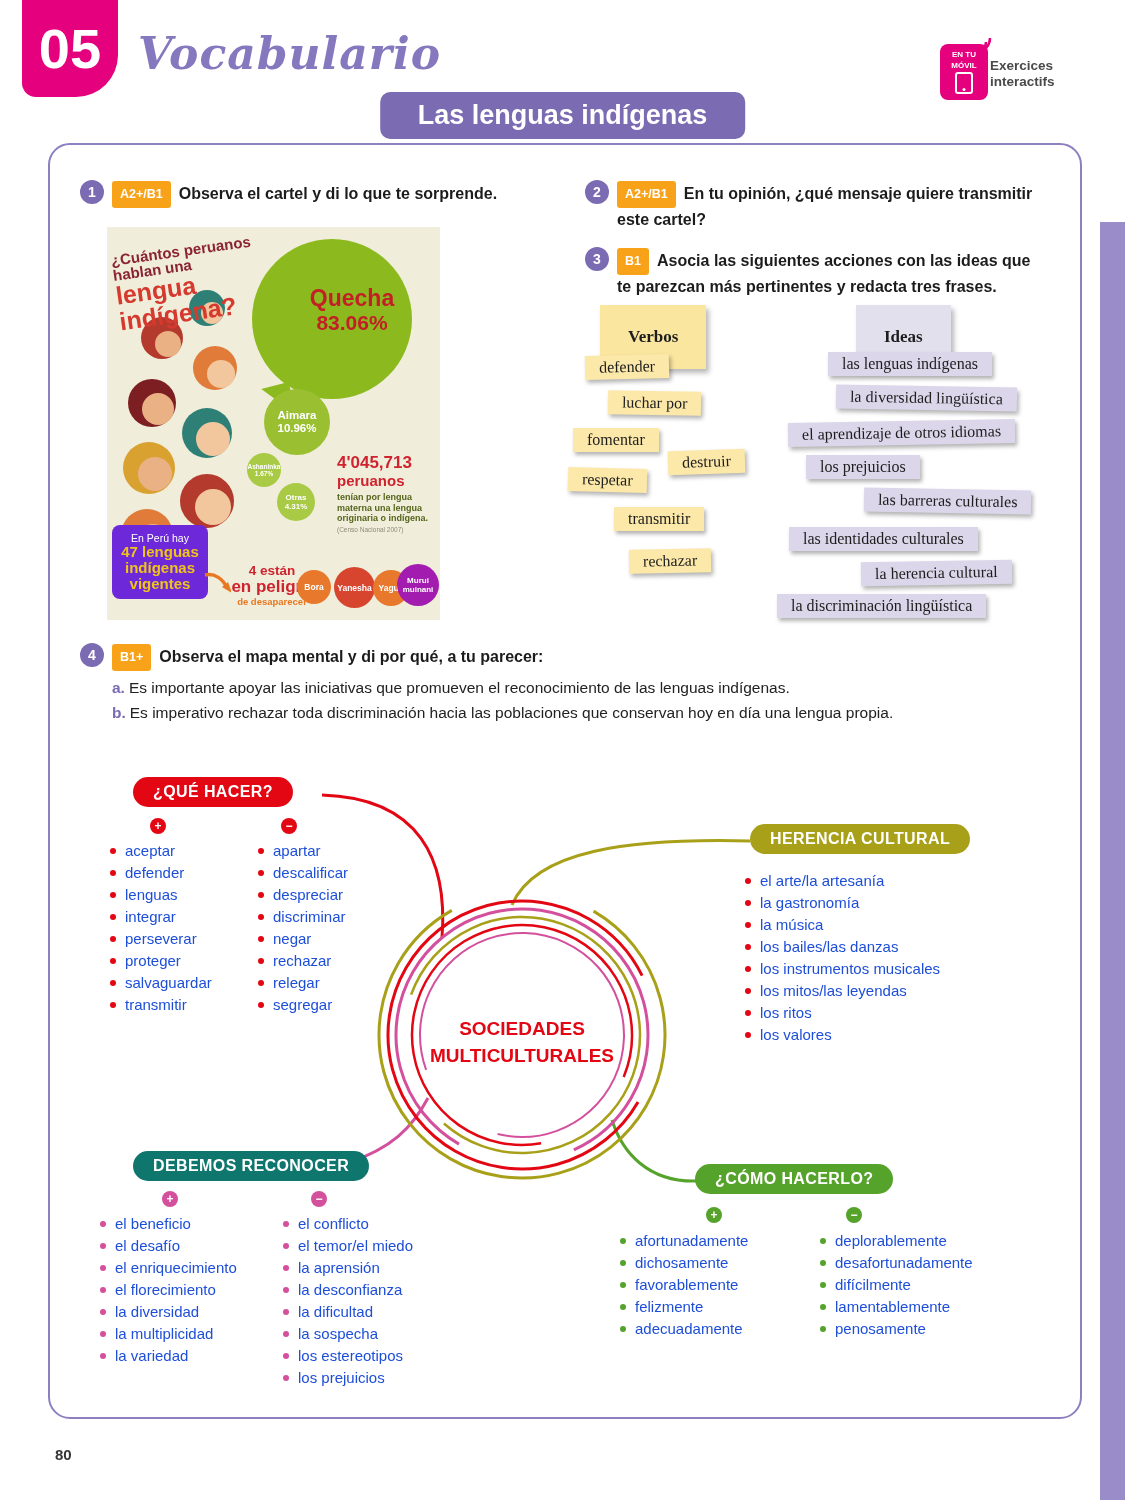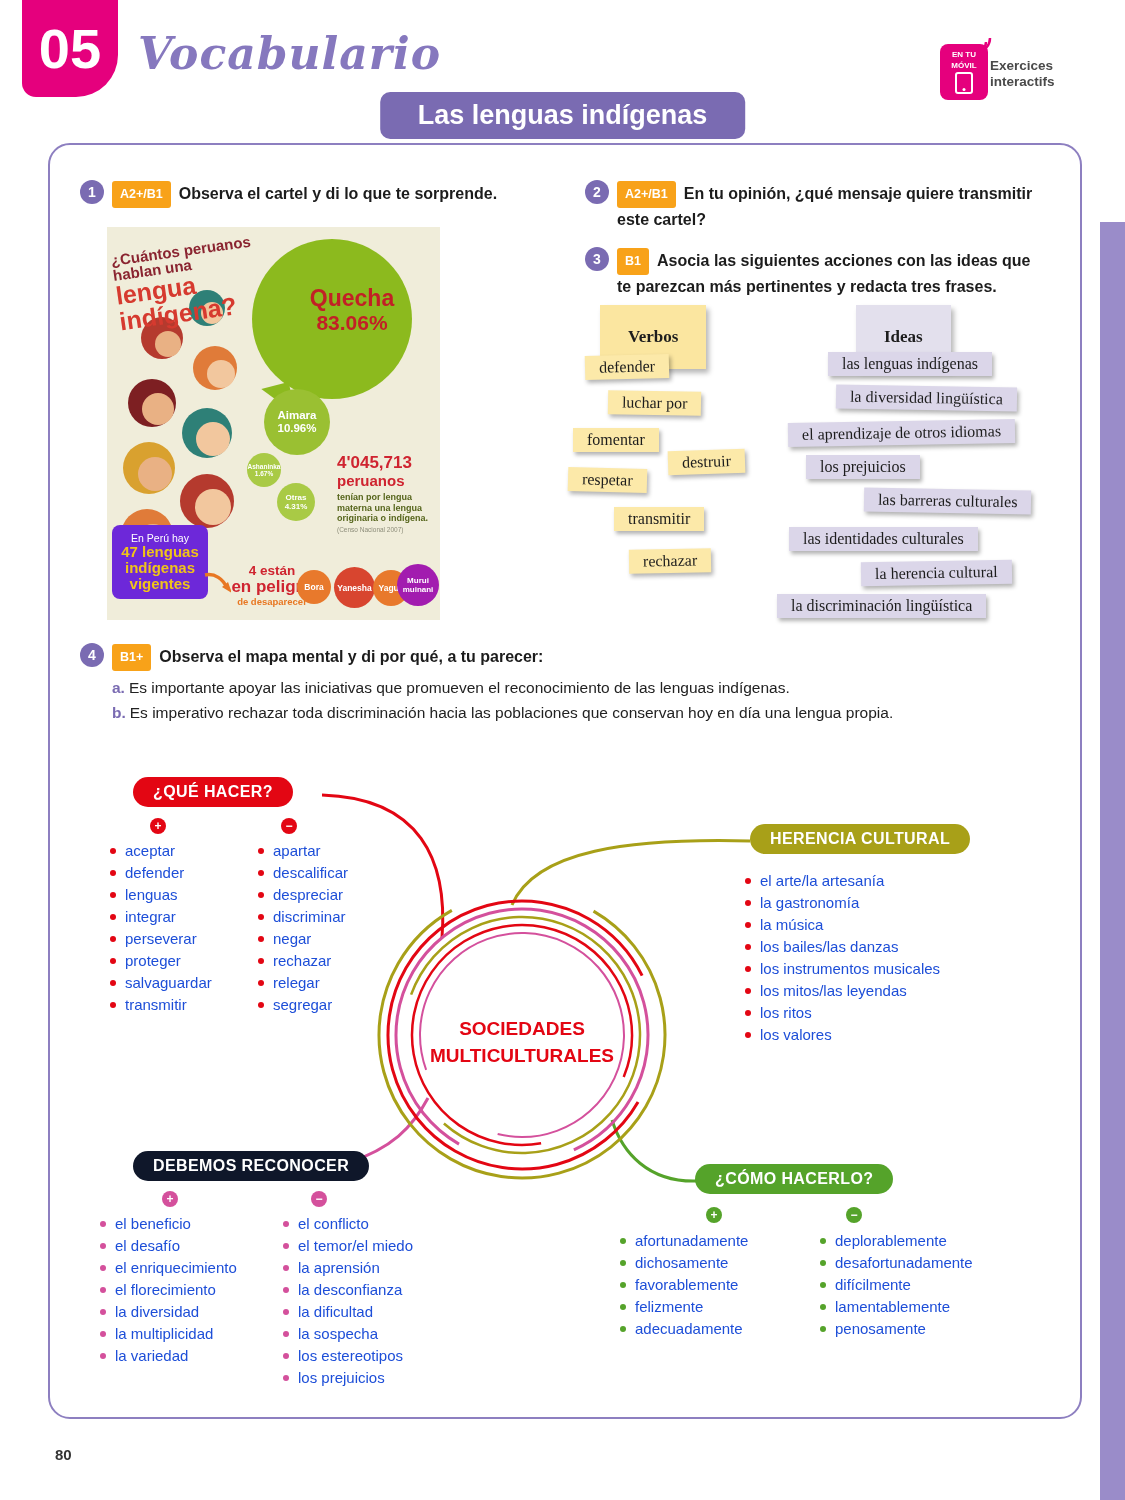--- a/index.html
+++ b/index.html
@@ -77,21 +77,21 @@
         font-size:16px;color:#1d1d1d;box-shadow:2px 3px 4px rgba(0,0,0,0.3);white-space:nowrap;}
   .note.idea{background:#dbd6e9;}
   .note.hdr{font-weight:700;font-size:17px;padding:22px 28px;background:#fbe6a0;box-shadow:3px 4px 5px rgba(0,0,0,0.28);}
   .note.hdr.ideas{background:#e3e0ed;}
 
   
   .maplabel{position:absolute;color:#fff;font-weight:700;font-size:16px;padding:6px 20px;
             border-radius:16px;letter-spacing:.4px;white-space:nowrap;z-index:4;}
   .lbl-red{background:#e30613;}
   .lbl-olive{background:#a8a018;}
-  .lbl-pink{background:#0f172a;}
+  .lbl-pink{background:#0f766e;}
   .lbl-green{background:#55a32a;}
   .sign{position:absolute;width:16px;height:16px;border-radius:50%;color:#fff;font-weight:700;
         font-size:12px;line-height:16px;text-align:center;z-index:4;}
   .sg-red{background:#e30613;} .sg-pink{background:#d4509c;} .sg-green{background:#55a32a;}
   .mlist{position:absolute;list-style:none;margin:0;padding:0;font-size:15px;color:#1d4ed8;z-index:4;}
   .mlist li{display:flex;align-items:baseline;gap:9px;line-height:22px;white-space:nowrap;}
   .mlist .dot{width:6px;height:6px;border-radius:50%;flex:none;position:relative;top:-2px;}
   .lst-red .dot{background:#e30613;} .lst-pink .dot{background:#d4509c;} .lst-green .dot{background:#55a32a;}
   .center-node{left:402px;top:1002px;width:240px;text-align:center;color:#e30613;font-weight:800;
                font-size:19px;line-height:27px;z-index:4;margin-top:13px;}

